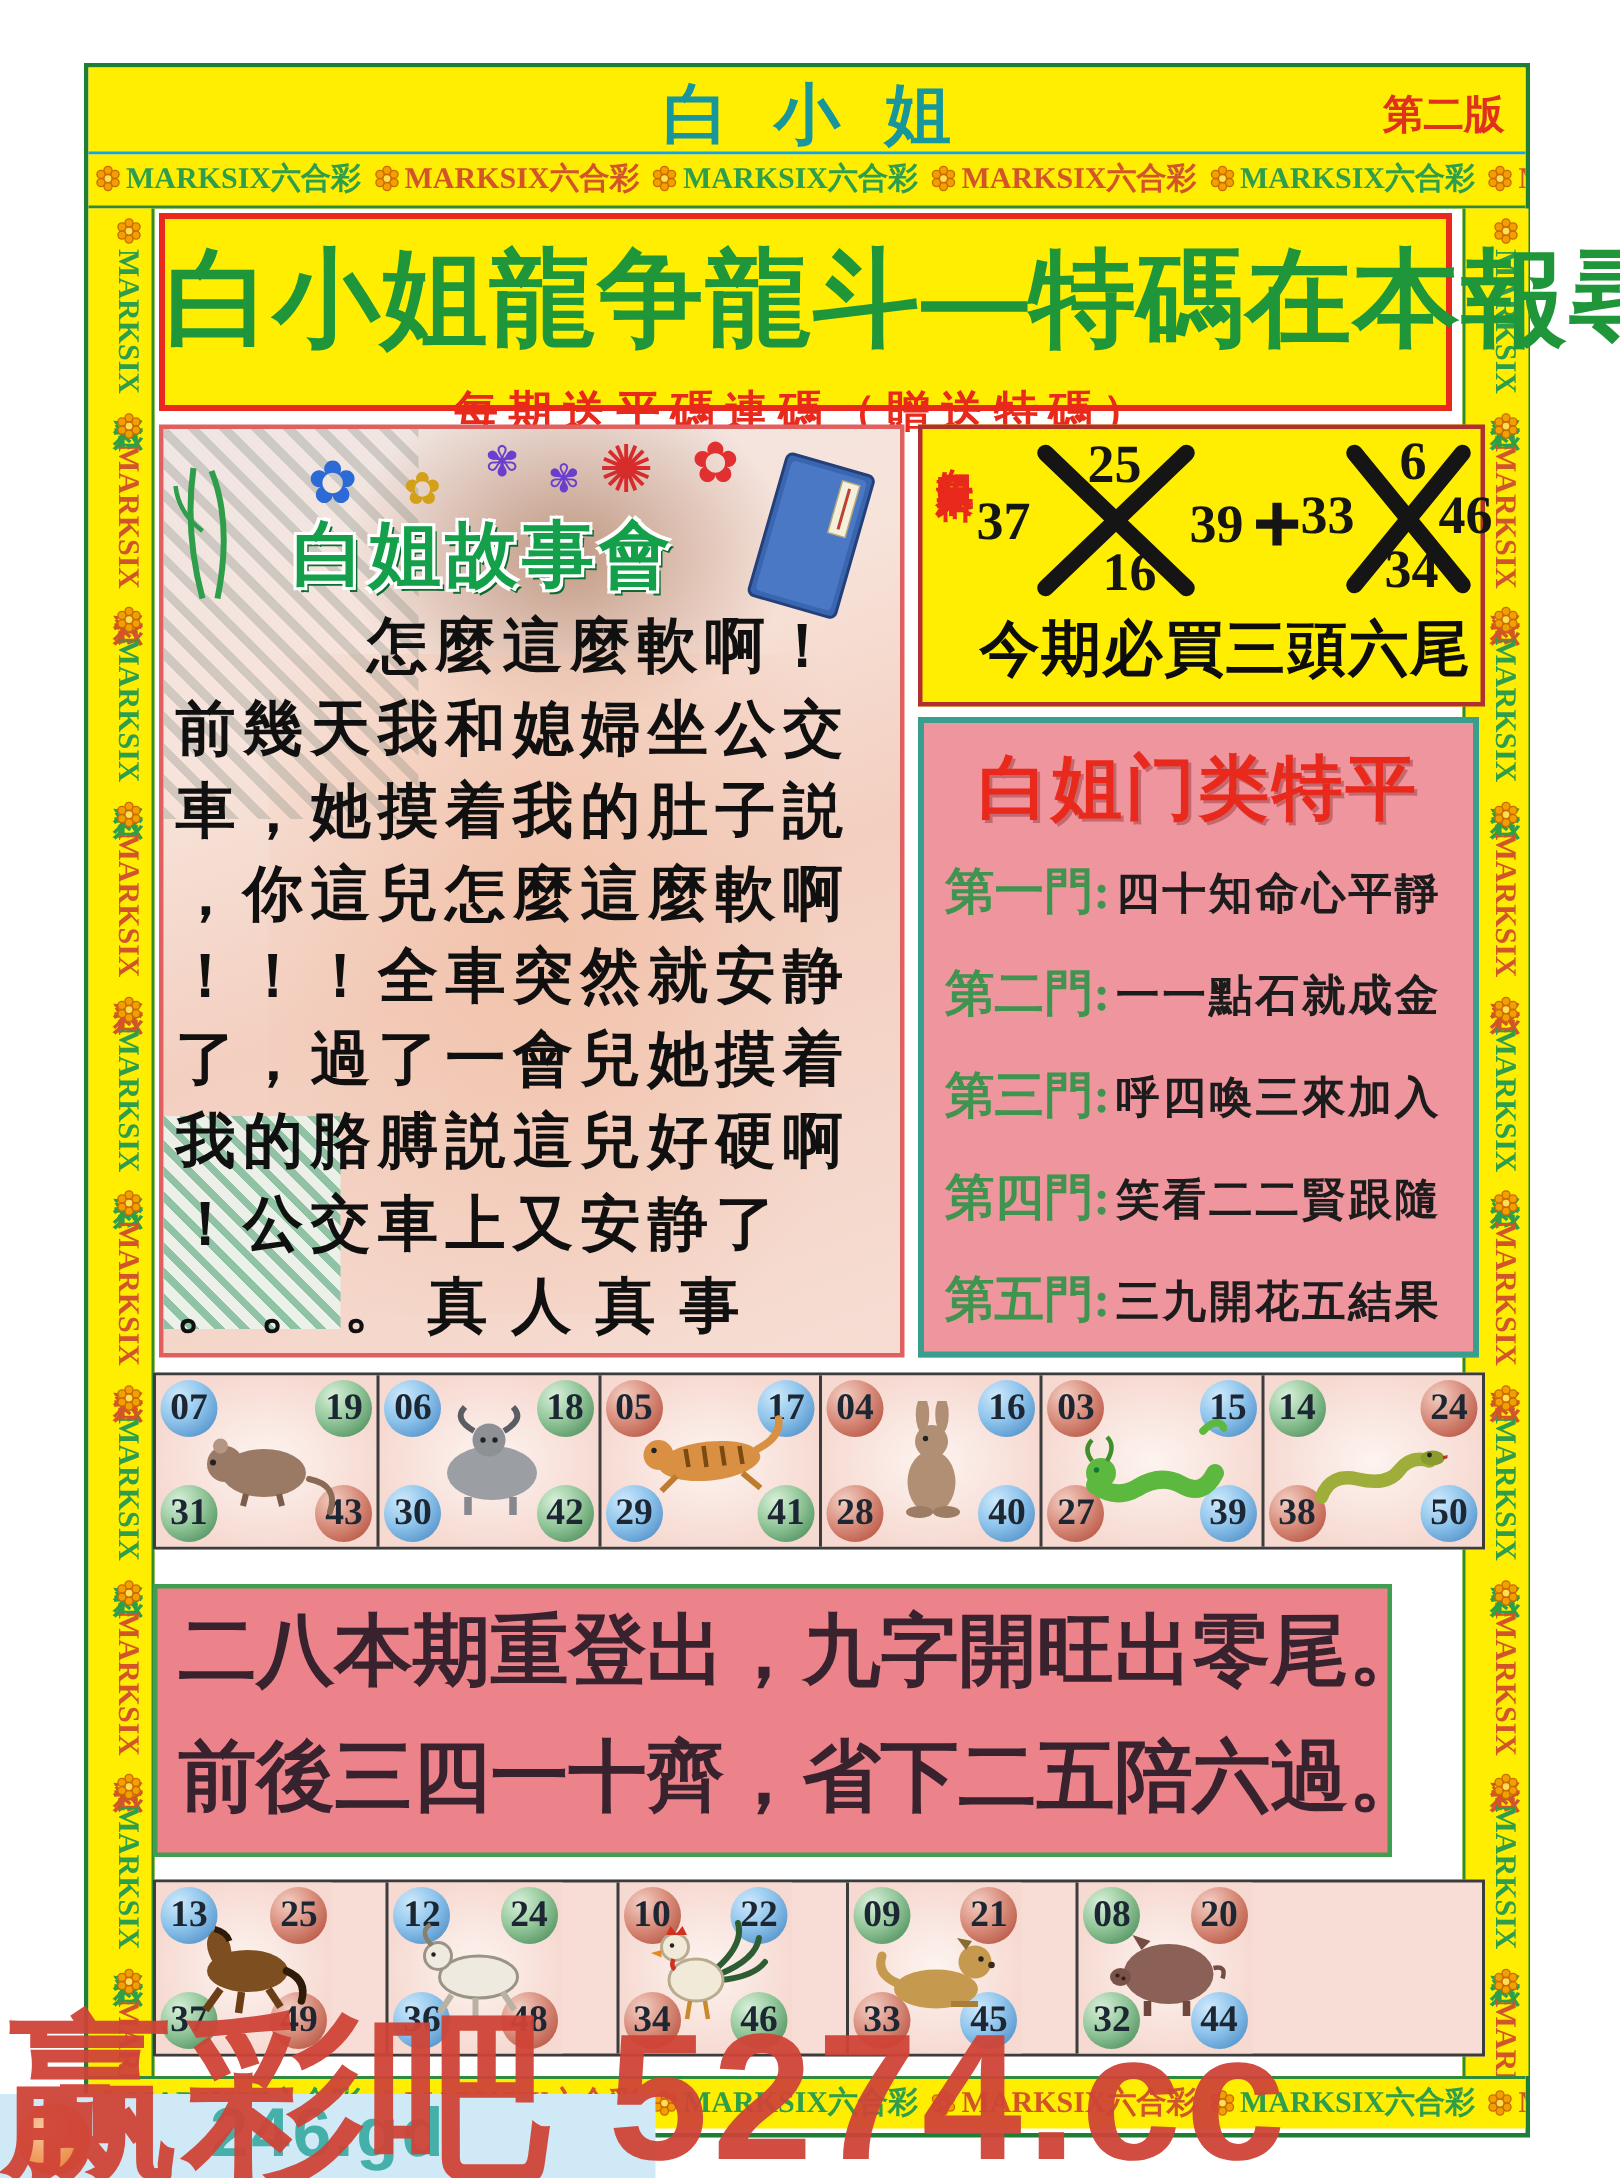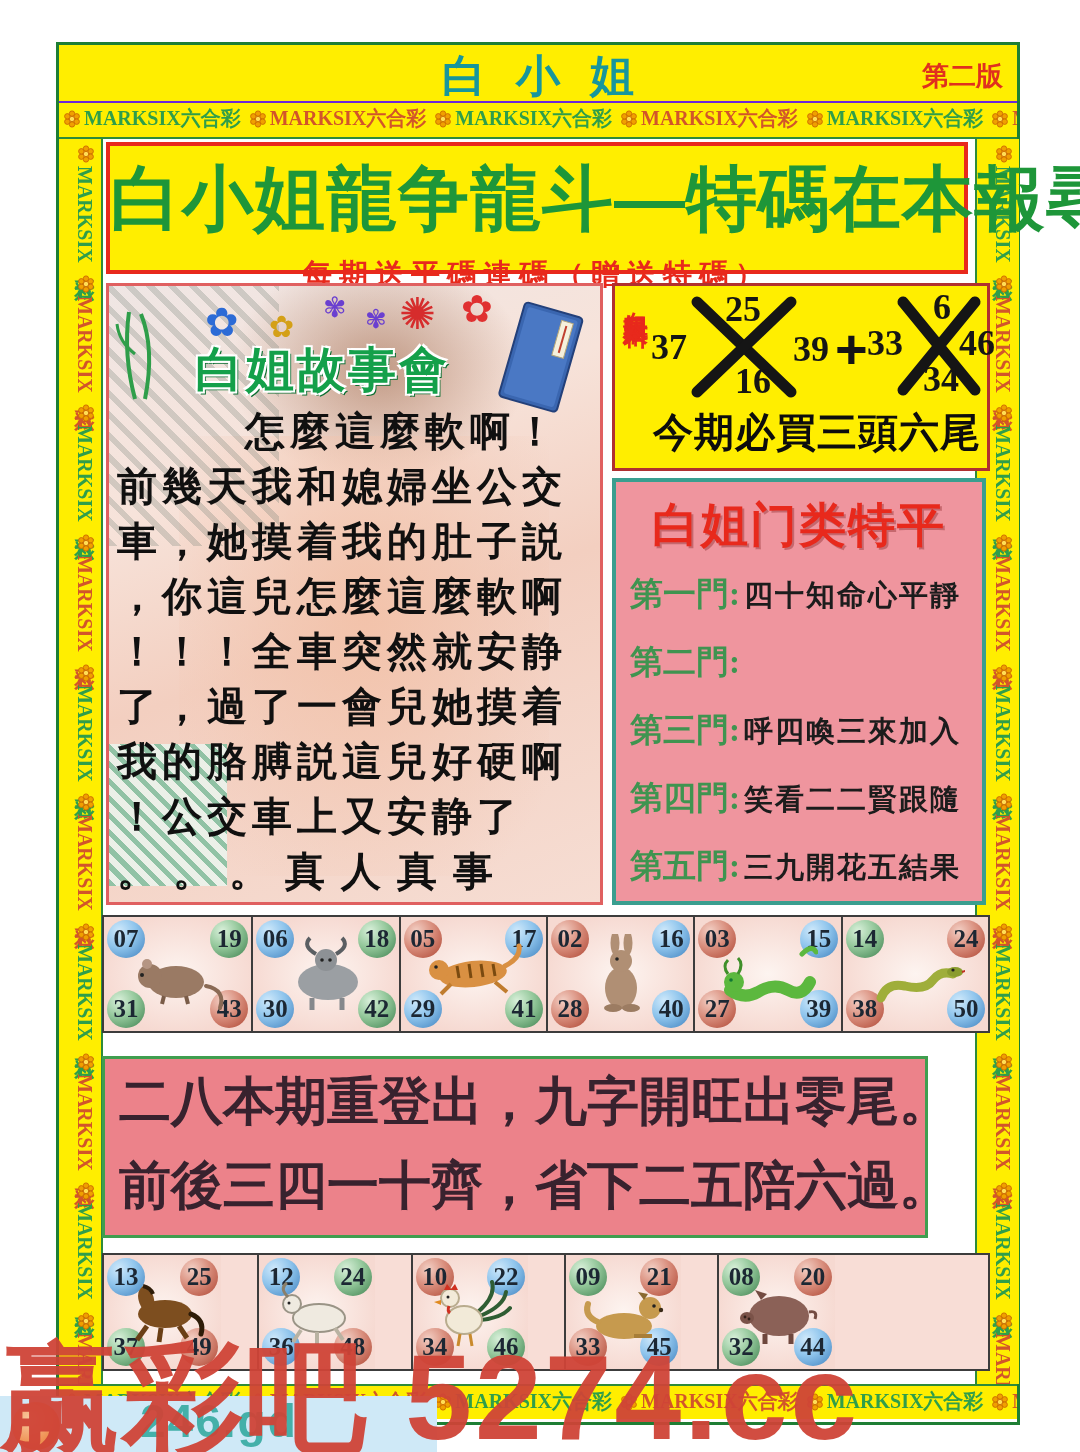--- a/index.html
+++ b/index.html
@@ -2,21 +2,21 @@
 <html><head>
 <meta charset="utf-8">
 <style>
   html,body{margin:0;padding:0;background:#ffffff;}
   #screen{position:relative;width:1080px;height:1452px;overflow:hidden;background:#ffffff;
           font-family:"Liberation Sans",sans-serif;}
   .abs{position:absolute;}
 
   
   .page-frame{left:56px;top:42px;width:958px;height:1377px;border:3px solid #1e7e34;background:#fff;}
-  .title-band{left:59px;top:45px;width:958px;height:56px;background:#ffee00;border-bottom:2px solid #6d28d9;}
+  .title-band{left:59px;top:45px;width:958px;height:56px;background:#ffee00;border-bottom:2px solid #0ea5e9;}
   .paper-title{position:absolute;left:0;right:0;top:2px;text-align:center;font-family:"Liberation Serif",serif;
                font-size:44px;font-weight:700;color:#17969c;letter-spacing:30px;text-indent:30px;}
   .edition{position:absolute;right:14px;top:13px;font-family:"Liberation Serif",serif;font-size:27px;font-weight:700;color:#e0301e;}
 
   
   .strip{background:#ffee00;overflow:hidden;white-space:nowrap;}
   .strip-top{left:59px;top:103px;width:958px;height:34px;border-bottom:2px solid #2e8b3a;}
   .strip-bottom{left:59px;top:1384px;width:958px;height:33px;border-top:2px solid #2e8b3a;}
   .strip-left{left:59px;top:139px;width:42px;height:1245px;border-right:2px solid #2e8b3a;}
   .strip-right{left:975px;top:139px;width:42px;height:1245px;border-left:2px solid #2e8b3a;}
@@ -589,20 +589,21 @@
 
   <div class="abs cat-box">
     <div class="cat-title">白姐门类特平</div>
     <div class="cat-rows">
       <div class="cat-row">
         <span class="cat-label">第一門:</span>
         <span class="cat-value">四十知命心平靜</span>
       </div>
       <div class="cat-row">
         <span class="cat-label">第二門:</span>
+        <span class="cat-value">一一點石就成金</span>
       </div>
       <div class="cat-row">
         <span class="cat-label">第三門:</span>
         <span class="cat-value">呼四喚三來加入</span>
       </div>
       <div class="cat-row">
         <span class="cat-label">第四門:</span>
         <span class="cat-value">笑看二二賢跟隨</span>
       </div>
       <div class="cat-row">
@@ -653,21 +654,21 @@
         <path d="M82 32 q16 -8 14 -20" stroke="#d99042" stroke-width="5" fill="none" stroke-linecap="round"></path>
         <ellipse cx="50" cy="40" rx="34" ry="13" fill="#d99042" transform="rotate(-6 50 40)"></ellipse>
         <circle cx="16" cy="36" r="10" fill="#d99042"></circle>
         <path d="M34 32 l2 12 M46 30 l2 14 M58 30 l2 13 M70 30 l2 12" stroke="#7a4a10" stroke-width="3"></path>
         <line x1="28" y1="50" x2="18" y2="60" stroke="#c07c2e" stroke-width="4"></line>
         <line x1="72" y1="48" x2="84" y2="58" stroke="#c07c2e" stroke-width="4"></line>
         <circle cx="13" cy="33" r="1.8" fill="#222"></circle>
       </svg>
     </div>
     <div class="zcell">
-      <span class="ball tl" data-color="red">02</span>
+      <span class="ball tl" data-color="red">04</span>
         <span class="ball tr" data-color="blue">16</span>
         <span class="ball bl" data-color="red">28</span>
         <span class="ball br" data-color="blue">40</span>
       <svg class="animal" width="100" height="80" viewBox="0 0 100 80">
         <ellipse cx="50" cy="54" rx="16" ry="21" fill="#b08f74"></ellipse>
         <circle cx="50" cy="27" r="11" fill="#b08f74"></circle>
         <ellipse cx="44" cy="9" rx="4.5" ry="12" fill="#b08f74"></ellipse>
         <ellipse cx="57" cy="9" rx="4.5" ry="12" fill="#b08f74"></ellipse>
         <circle cx="46" cy="25" r="1.8" fill="#222"></circle>
         <ellipse cx="42" cy="74" rx="9" ry="4" fill="#9c7c62"></ellipse>

